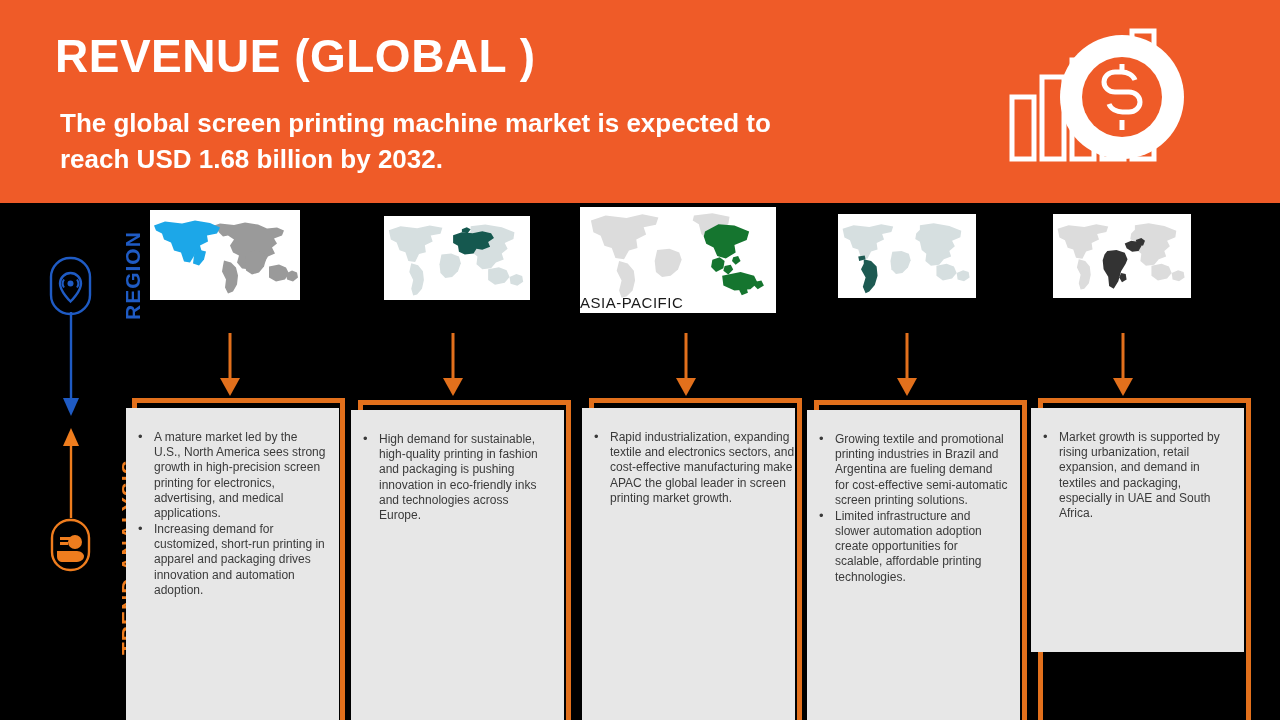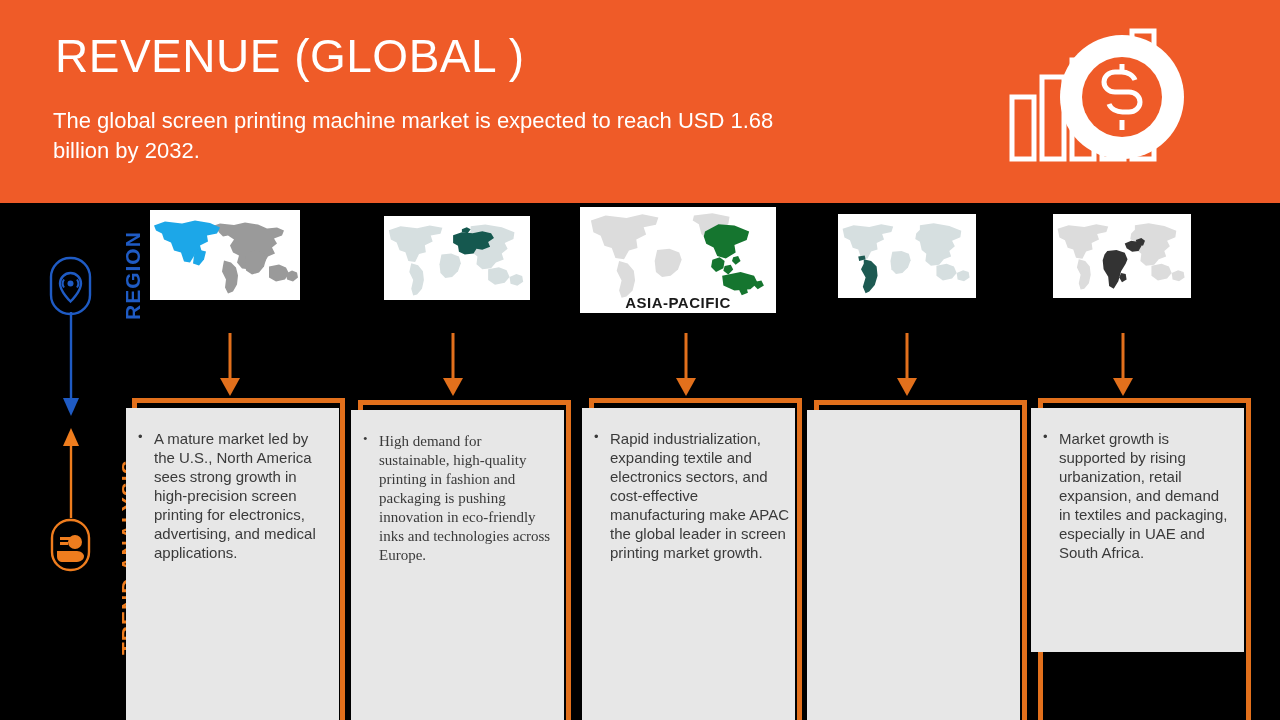--- a/index.html
+++ b/index.html
@@ -12,28 +12,28 @@
   }
   .stage{ position:relative; width:1280px; height:720px; background:#000; }
 
   
   .header{
     position:absolute; left:0; top:0; width:1280px; height:203px;
     background:#ef5b28;
   }
   .header-title{
     position:absolute; left:55px; top:32px;
-    font-size:46px; font-weight:normal; color:#ffffff;
+    font-size:46px; font-weight:bold; color:#ffffff;
     letter-spacing:0.5px; line-height:1.05;
     white-space:nowrap;
   }
   .header-sub{
-    position:absolute; left:53px; top:106px; width:760px;
-    font-size:22px; color:#ffffff; line-height:1.38;
-    font-weight:400;
+    position:absolute; left:60px; top:106px; width:760px;
+    font-size:26px; color:#ffffff; line-height:1.38;
+    font-weight:700;
   }
 
   
   .hero-icon{ position:absolute; left:1000px; top:12px; width:215px; height:180px; }
 
   
   .rail-label{
     position:absolute;
     transform-origin:0 0;
     font-weight:bold; letter-spacing:1px;
@@ -49,40 +49,40 @@
   }
   .rail-icon{ position:absolute; }
 
   
   .map-card{
     position:absolute; background:#ffffff; overflow:hidden;
   }
   .map-card svg{ display:block; }
   .map-caption{
     position:absolute; left:0; right:0; bottom:2px;
-    text-align:center; color:#1a1a1a;
-    font-size:15px; font-weight:700; letter-spacing:.5px;
+    text-align:left; color:#1a1a1a;
+    font-size:15px; font-weight:400; letter-spacing:.5px;
   }
 
   
   .down-arrow{ position:absolute; }
 
   
   .frame{
     position:absolute;
     border:5px solid #e2701c;
     border-bottom:none;
   }
   .panel{
     position:absolute; background:#e7e7e7; overflow:hidden;
   }
   .panel ul{ list-style:none; margin:0; padding:0; }
   .panel li{
     position:relative; padding-left:20px;
-    font-size:15px; line-height:1.265; color:#3a3a3a;
+    font-size:12px; line-height:1.265; color:#3a3a3a;
     margin-bottom:1px;
   }
   .panel li::before{
     content:"\2022"; position:absolute; left:4px; top:-1px;
     font-size:13px; color:#3a3a3a;
   }
 </style>
 </head>
 <body>
 
@@ -168,20 +168,21 @@
   <div class="down-arrow" style="left:217px; top:333px;">
     <svg width="26" height="64" viewBox="0 0 26 64">
       <line x1="13" y1="0" x2="13" y2="48" stroke="#e2701c" stroke-width="3"></line>
       <polygon points="13,63 3,45 23,45" fill="#e2701c"></polygon>
     </svg>
   </div>
   <div class="frame" style="left:132px; top:398px; width:213px; height:322px;"></div>
   <div class="panel" style="left:126px; top:408px; width:213px; height:312px; padding:22px 12px 10px 8px;">
     <ul>
       <li>A mature market led by the U.S., North America sees strong growth in high-precision screen printing for electronics, advertising, and medical applications.</li>
+      <li>Increasing demand for customized, short-run printing in apparel and packaging drives innovation and automation adoption.</li>
     </ul>
   </div>
 
   <div class="map-card" style="left:384px; top:216px; width:146px; height:84px;">
     <svg width="146" height="84" viewBox="0 0 300 170">
       <g fill="#d6dfe0">
         <path d="M10 28 l24 -8 34 4 26 -6 26 5 -4 12 -20 4 4 12 -16 8 2 14 -14 4 -8 16 -14 -2 -6 -18 -12 -4 -6 -16 -12 -6 z"></path>
         <path d="M56 96 l14 4 10 12 2 18 -4 18 -10 12 -8 2 -4 -14 4 -18 -8 -16 z"></path>
         <path d="M118 78 l20 -2 16 6 4 14 -6 16 -12 12 -14 2 -10 -10 -2 -18 z"></path>
         <path d="M178 20 l30 -4 34 6 26 10 -2 14 -18 8 6 12 -12 10 4 12 -16 6 -10 12 -18 2 -12 -10 2 -16 -10 -8 -4 -18 -10 -6 2 -12 8 -8 z"></path>
@@ -194,21 +195,21 @@
       </g>
     </svg>
   </div>
   <div class="down-arrow" style="left:440px; top:333px;">
     <svg width="26" height="64" viewBox="0 0 26 64">
       <line x1="13" y1="0" x2="13" y2="48" stroke="#e2701c" stroke-width="3"></line>
       <polygon points="13,63 3,45 23,45" fill="#e2701c"></polygon>
     </svg>
   </div>
   <div class="frame" style="left:358px; top:400px; width:213px; height:320px;"></div>
-  <div class="panel" style="left:351px; top:410px; width:213px; height:310px; padding:22px 12px 26px 8px;font-family:Liberation Serif, serif;">
+  <div class="panel" style="left:351px; top:410px; width:213px; height:310px; padding:22px 12px 26px 8px;">
     <ul>
       <li>High demand for sustainable, high-quality printing in fashion and packaging is pushing innovation in eco-friendly inks and technologies across Europe.</li>
     </ul>
   </div>
 
   <div class="map-card" style="left:580px; top:207px; width:196px; height:106px;">
     <svg width="196" height="92" viewBox="0 0 300 150">
       <g fill="#dcdcdc">
         <path d="M8 22 l24 -8 34 4 26 -6 26 5 -4 12 -20 4 4 12 -16 8 2 14 -14 4 -8 14 -14 -2 -6 -16 -12 -4 -6 -16 -12 -6 z"></path>
         <path d="M54 88 l14 4 10 12 2 16 -4 16 -10 10 -8 2 -4 -12 4 -16 -8 -16 z"></path>
@@ -257,20 +258,22 @@
   </div>
   <div class="down-arrow" style="left:894px; top:333px;">
     <svg width="26" height="64" viewBox="0 0 26 64">
       <line x1="13" y1="0" x2="13" y2="48" stroke="#e2701c" stroke-width="3"></line>
       <polygon points="13,63 3,45 23,45" fill="#e2701c"></polygon>
     </svg>
   </div>
   <div class="frame" style="left:814px; top:400px; width:213px; height:320px;"></div>
   <div class="panel" style="left:807px; top:410px; width:213px; height:310px; padding:22px 12px 10px 8px;">
     <ul>
+      <li>Growing textile and promotional printing industries in Brazil and Argentina are fueling demand for cost-effective semi-automatic screen printing solutions.</li>
+      <li>Limited infrastructure and slower automation adoption create opportunities for scalable, affordable printing technologies.</li>
     </ul>
   </div>
 
   <div class="map-card" style="left:1053px; top:214px; width:138px; height:84px;">
     <svg width="138" height="84" viewBox="0 0 300 170">
       <g fill="#dcdcdc">
         <path d="M10 26 l24 -8 34 4 26 -6 26 5 -4 12 -20 4 4 12 -16 8 2 14 -14 4 -8 16 -14 -2 -6 -18 -12 -4 -6 -16 -12 -6 z"></path>
         <path d="M56 92 l14 4 10 12 2 18 -4 18 -10 12 -8 2 -4 -14 4 -18 -8 -16 z"></path>
         <path d="M178 18 l30 -4 34 6 26 10 -2 14 -18 8 6 12 -12 10 4 12 -16 6 -10 12 -18 2 -12 -10 2 -16 -10 -8 -4 -18 -10 -6 2 -12 8 -8 z"></path>
         <path d="M214 106 l22 -4 16 6 6 14 -10 12 -20 4 -14 -10 z"></path>

